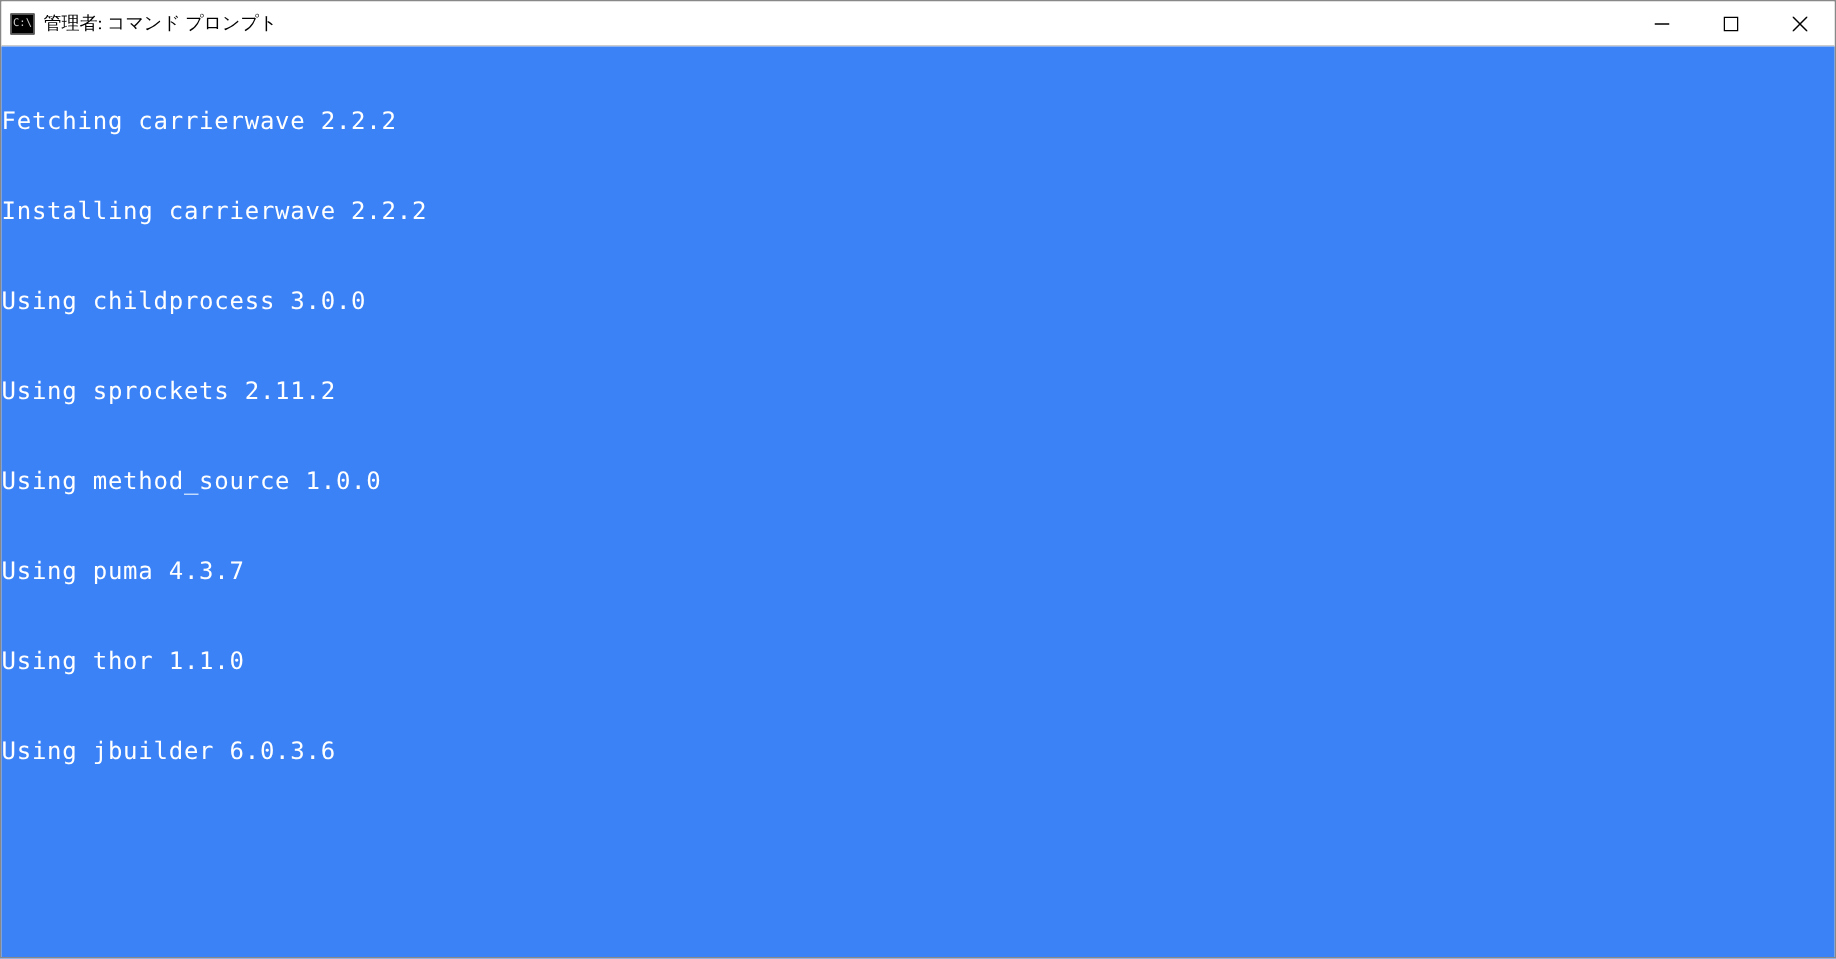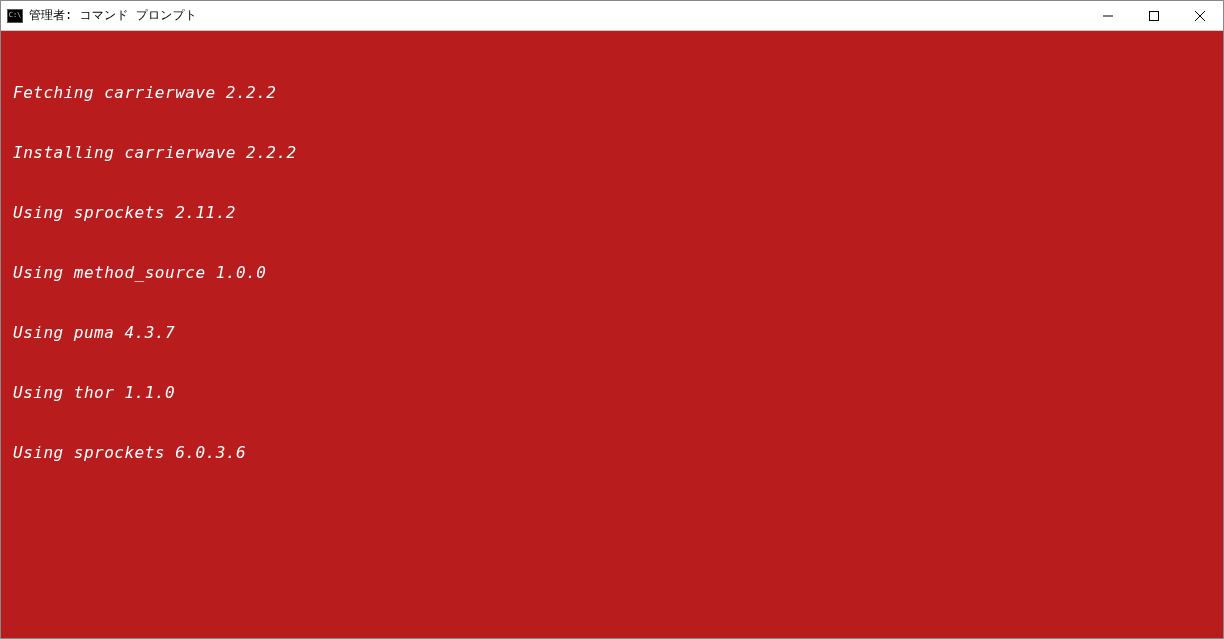--- a/index.html
+++ b/index.html
@@ -44,21 +44,21 @@
       align-items: center;
       justify-content: center;
       font-size: 7px;
       color: #ccc;
       font-family: monospace;
       line-height: 1;
     }
     .titlebar-title {
       font-size: 12px;
       color: #000;
-      font-family: Liberation Mono, monospace;
+      font-family: Liberation Serif, serif;
     }
     .titlebar-controls {
       display: flex;
       height: 100%;
     }
     .titlebar-btn {
       width: 46px;
       height: 100%;
       display: flex;
       align-items: center;
@@ -68,30 +68,29 @@
       color: #000;
       background: transparent;
       border: none;
     }
     .titlebar-btn svg {
       width: 10px;
       height: 10px;
     }
     .terminal {
       flex: 1;
-      background: #b91c1c;
+      background: #3b82f6;
       color: #ffffff;
       font-family: "MS Gothic", "Consolas", monospace;
       font-size: 16px;
       line-height: 20px;
-      padding: 12px;
+      padding: 0;
       white-space: pre;
       overflow: hidden;
       letter-spacing: 0.5px;
-      font-style: italic;
     }
     .terminal-line {
       display: block;
     }
   </style>
 </head>
 <body>
 
 <div class="window">
   <div class="titlebar">
@@ -114,25 +113,26 @@
         <svg viewBox="0 0 10 10">
             <line x1="0" y1="0" x2="10" y2="10" stroke="currentColor" stroke-width="1"></line>
             <line x1="10" y1="0" x2="0" y2="10" stroke="currentColor" stroke-width="1"></line>
           </svg>
       </button>
     </div>
   </div>
   <div class="terminal">
     <span class="terminal-line">Fetching carrierwave 2.2.2</span>
     <span class="terminal-line">Installing carrierwave 2.2.2</span>
+    <span class="terminal-line">Using childprocess 3.0.0</span>
     <span class="terminal-line">Using sprockets 2.11.2</span>
     <span class="terminal-line">Using method_source 1.0.0</span>
     <span class="terminal-line">Using puma 4.3.7</span>
     <span class="terminal-line">Using thor 1.1.0</span>
-    <span class="terminal-line">Using sprockets 6.0.3.6</span>
+    <span class="terminal-line">Using jbuilder 6.0.3.6</span>
     
     
     
     
     
     
     
     
     
     

